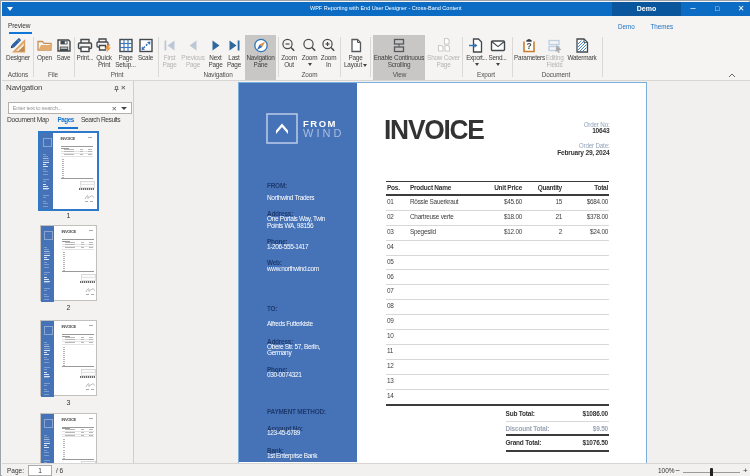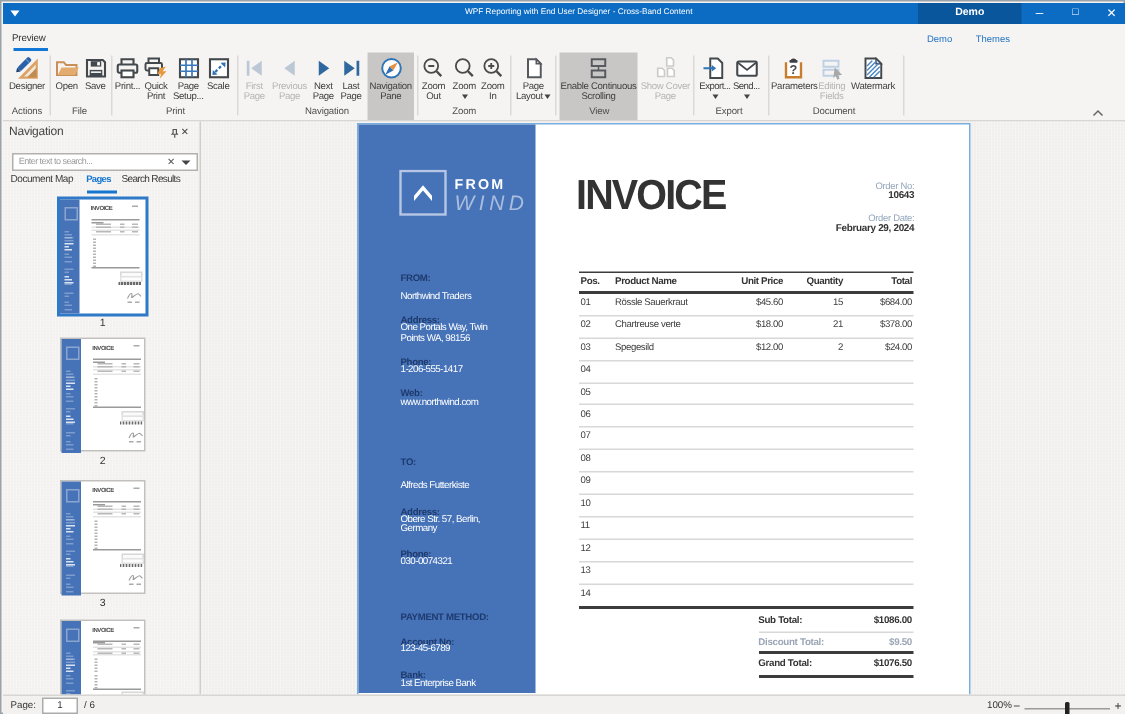--- a/index.html
+++ b/index.html
@@ -580,21 +580,21 @@
 
   <div id="viewer">
     <div id="page">
       <div id="sidebar">
 
         <svg style="position:absolute;left:27px;top:30px;" width="32" height="31" viewBox="0 0 32 31">
           <rect x="1" y="1" width="30" height="29" fill="none" stroke="#b6c6e4" stroke-width="1.6"></rect>
           <path d="M10,21 L16,14 L22,21 L22,17.5 L16,10.5 L10,17.5 z" fill="#fff"></path>
         </svg>
         <div style="position:absolute;left:64px;top:35px;color:#fff;font-weight:bold;font-size:9.5px;letter-spacing:1.5px;">FROM</div>
-        <div style="position:absolute;left:64px;top:44px;color:#aabdde;font-size:14px;letter-spacing:3px;font-style:italic;">WIND</div>
+        <div style="position:absolute;left:64px;top:44px;color:#aabdde;font-size:11px;letter-spacing:3px;">WIND</div>
         <div class="snavy" style="top:98.6px;">FROM:</div>
         <div class="swhite" style="top:111.6px;">Northwind Traders</div>
         <div class="snavy" style="top:126.6px;">Address:</div>
         <div class="swhite" style="top:133.1px;">One Portals Way, Twin<br>Points WA, 98156</div>
         <div class="snavy" style="top:154.6px;">Phone:</div>
         <div class="swhite" style="top:161.1px;">1-206-555-1417</div>
         <div class="snavy" style="top:176.1px;">Web:</div>
         <div class="swhite" style="top:182.6px;">www.northwind.com</div>
         <div class="snavy" style="top:222.1px;">TO:</div>
         <div class="swhite" style="top:238.1px;">Alfreds Futterkiste</div>

